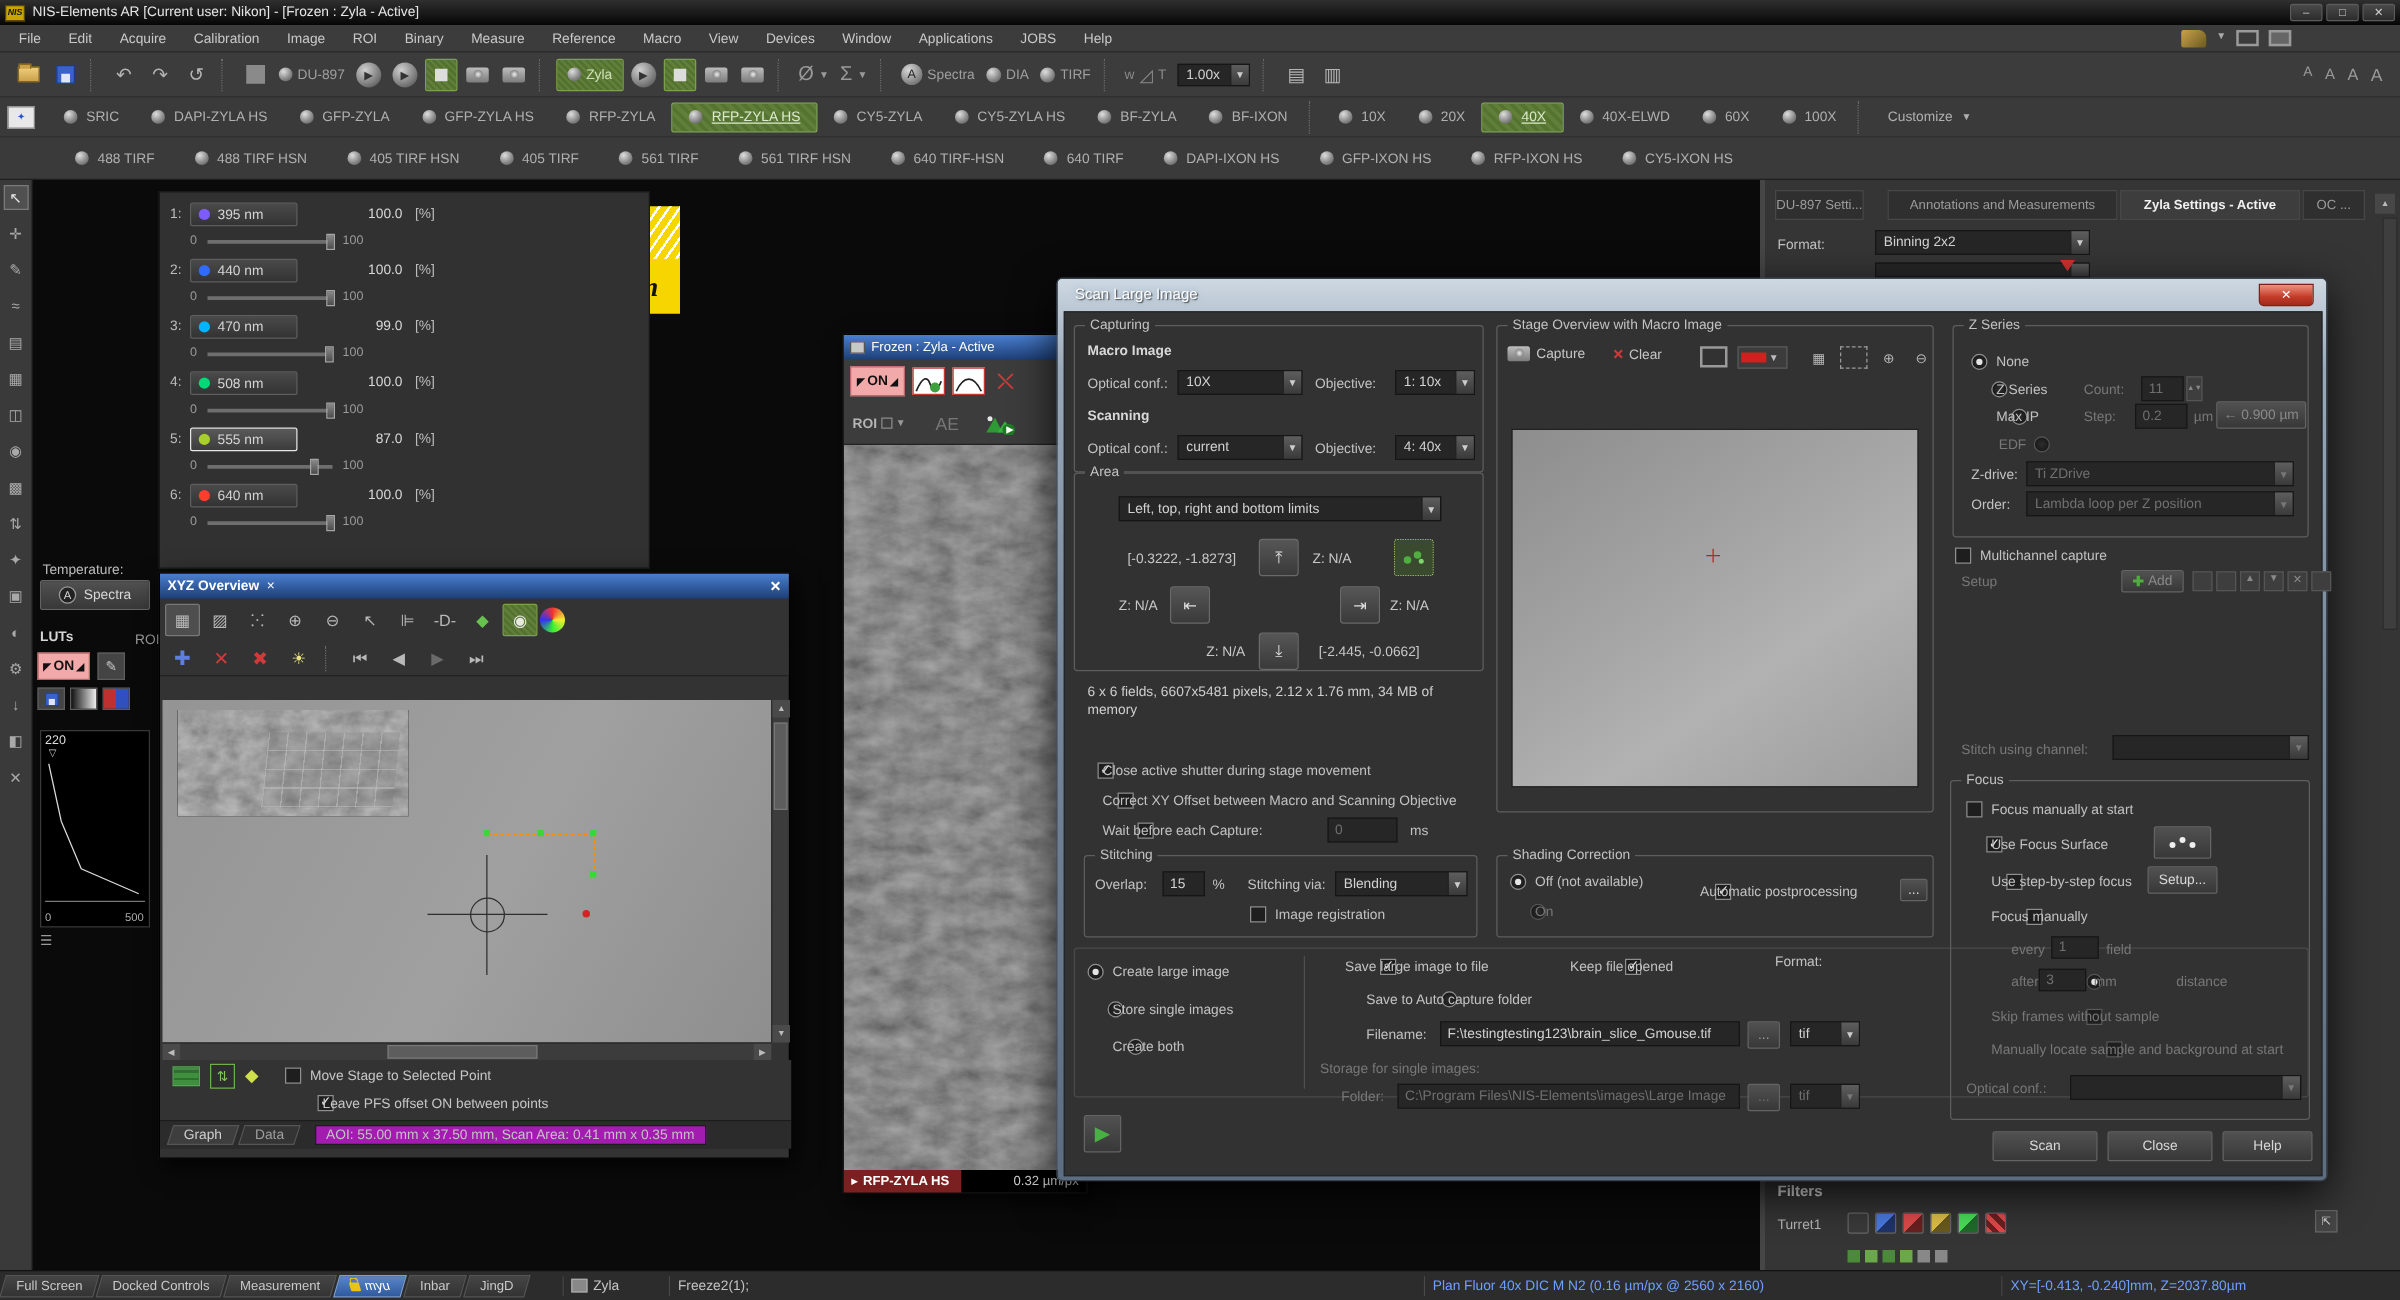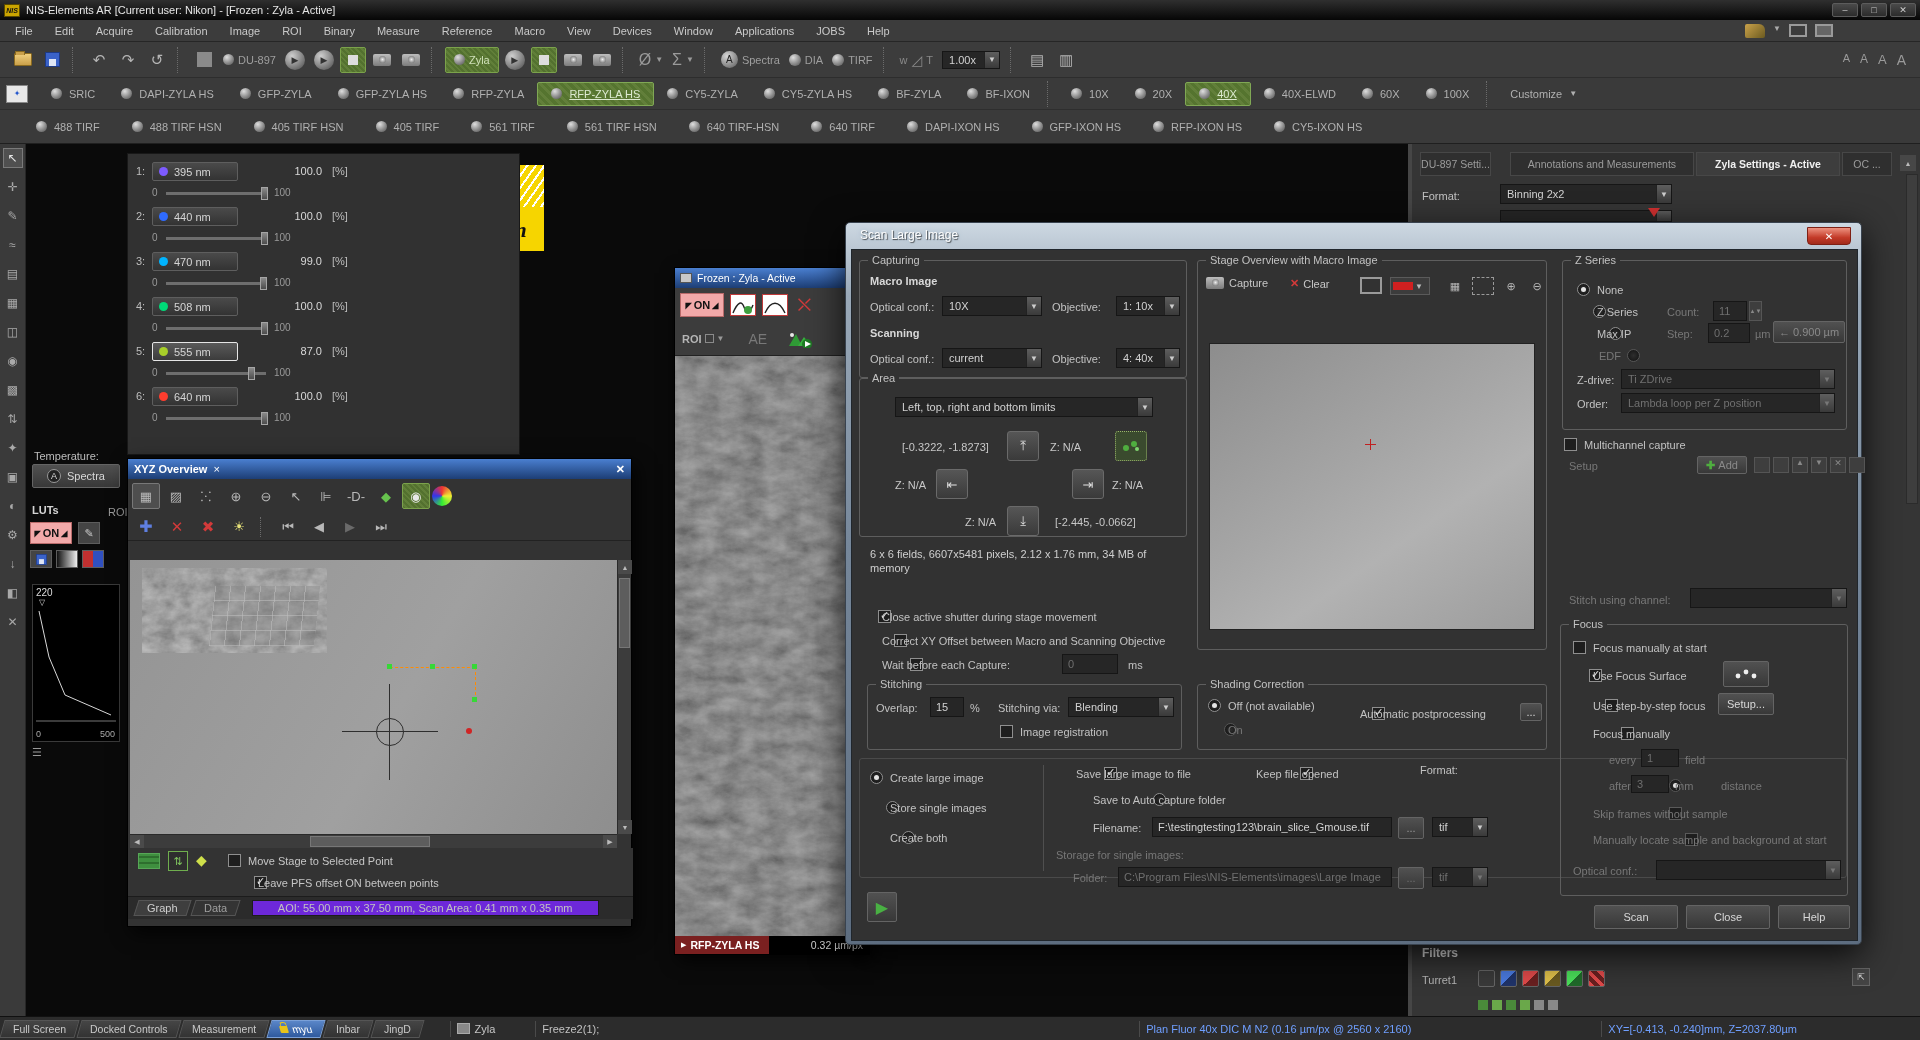--- a/index.html
+++ b/index.html
@@ -39,21 +39,21 @@
 .rb.dis{border-color:#555}
 .btn{background:linear-gradient(#515151,#383838);border:1px solid #646464;border-radius:2px;color:#d8d8d8;display:flex;align-items:center;justify-content:center}
 .grp{position:absolute;border:1px solid #5e5e5e;border-radius:3px}
 .grp>.lg{position:absolute;top:-7px;left:8px;background:#323232;padding:0 4px;color:#c2c2c2}
 .inp{background:#262626;border:1px solid #161616;color:#d2d2d2;padding:0 5px;font:11px "Liberation Sans",sans-serif;height:20px}
 .inp.dis{color:#6f6f6f}
 .lbl{color:#c2c2c2}
 .dis{color:#777}
 
 #cfg1{left:0;top:78px;width:1920px;height:32px;background:#3a3a3a;border-bottom:1px solid #2e2e2e;display:flex;align-items:center;padding-left:6px}
-#cfg2{left:0;top:110px;width:1920px;height:34px;background:#3a3a3a;border-bottom:1px solid #1f1f1f;display:flex;align-items:center;padding-left:20px}
+#cfg2{left:0;top:110px;width:1920px;height:34px;background:#3a3a3a;border-bottom:1px solid #1f1f1f;display:flex;align-items:center;padding-left:44px}
 .oc{display:flex;align-items:center;gap:7px;padding:0 13px;height:24px;color:#b0b0b0;white-space:nowrap}
 .oc.sel{background:repeating-linear-gradient(45deg,#55742f 0 3px,#627f3a 3px 6px);border:1px solid #80a855;border-radius:2px;color:#dcead0;text-decoration:underline}
 #cfg2 .oc{padding:0 16px}
 
 #ls{left:0;top:144px;width:26px;height:872px;background:#3a3a3a;border-right:1px solid #272727;display:flex;flex-direction:column;align-items:center;padding-top:4px;gap:9px}
 #ls .lt{width:20px;height:20px;display:flex;align-items:center;justify-content:center;color:#a9a9a9;font-size:12px}
 #ls .lt.act{background:#505050;border:1px solid #7a7a7a;color:#e8e8e8}
 
 #ws{left:26px;top:144px;width:1382px;height:872px;background:#0a0a0a}
 #divider{left:1408px;top:144px;width:4px;height:872px;background:#464646}
@@ -616,21 +616,21 @@
       <span class="a" style="left:40px;top:3px;width:20px;height:20px;border:1px solid #6fae4e;background:#2e2e2e;color:#7fc45e;display:flex;align-items:center;justify-content:center">⇅</span>
       <span class="a" style="left:68px;top:4px;color:#cfe04a;font-size:14px">◆</span>
       <span class="a cb" style="left:100px;top:6px"></span>
       <span class="a" style="left:120px;top:7px">Move Stage to Selected Point</span>
       <span class="a cb on" style="left:110px;top:28px"></span>
       <span class="a" style="left:130px;top:29px">Leave PFS offset ON between points</span>
     </div>
     <div id="xyzgb">
       <span class="slant"><span style="display:inline-block;transform:skewX(18deg)">Graph</span></span>
       <span class="slant d"><span style="display:inline-block;transform:skewX(18deg)">Data</span></span>
-      <span style="margin-left:10px;background:#6d28d9;border:1px solid #1d1d1d;padding:1px 25px;color:#c2c2c2">AOI: 55.00 mm x 37.50 mm, Scan Area: 0.41 mm x 0.35 mm</span>
+      <span style="margin-left:10px;background:#a21caf;border:1px solid #1d1d1d;padding:1px 8px;color:#c2c2c2">AOI: 55.00 mm x 37.50 mm, Scan Area: 0.41 mm x 0.35 mm</span>
     </div>
   </div>
 
   <div class="a" id="fz">
     <div class="tl">
       <span style="width:12px;height:10px;background:#c8c8c8;border:1px solid #555"></span>
       <span>Frozen : Zyla - Active</span>
     </div>
     <div style="height:34px;background:#3c3c3c;display:flex;align-items:center;gap:6px;padding:0 5px">
       <span class="onbtn" style="width:44px;height:24px">
@@ -950,21 +950,21 @@
       <span class="a cb" style="left:12px;top:102px"></span>
       <span class="a lbl" style="left:32px;top:103px">Focus manually</span>
       <span class="a rb dis" style="left:28px;top:128px"></span>
       <span class="a dis" style="left:48px;top:129px">every</span>
       <input class="a inp dis" style="left: 80px; top: 124px; width: 38px; height: 18px;" readonly="" value="1">
       <span class="a dis" style="left:124px;top:129px">field</span>
       <span class="a rb on dis" style="left:28px;top:154px"></span>
       <span class="a dis" style="left:48px;top:155px">after</span>
       <input class="a inp dis" style="left: 70px; top: 150px; width: 38px; height: 18px;" readonly="" value="3">
       <span class="a dis" style="left:114px;top:155px">mm</span>
-      <span class="a dis" style="left:160px;top:155px">distance</span>
+      <span class="a dis" style="left:180px;top:155px">distance</span>
       <span class="a cb dis" style="left:12px;top:182px"></span>
       <span class="a dis" style="left:32px;top:183px">Skip frames without sample</span>
       <span class="a cb dis" style="left:12px;top:208px"></span>
       <span class="a dis" style="left:32px;top:209px;width:250px">Manually locate sample and background at start</span>
       <span class="a dis" style="left:12px;top:240px">Optical conf.:</span>
       <span class="a dd dis" style="left:95px;top:235px;width:185px">
           <span></span>
           <span class="ar">▼</span>
         </span>
     </div>

